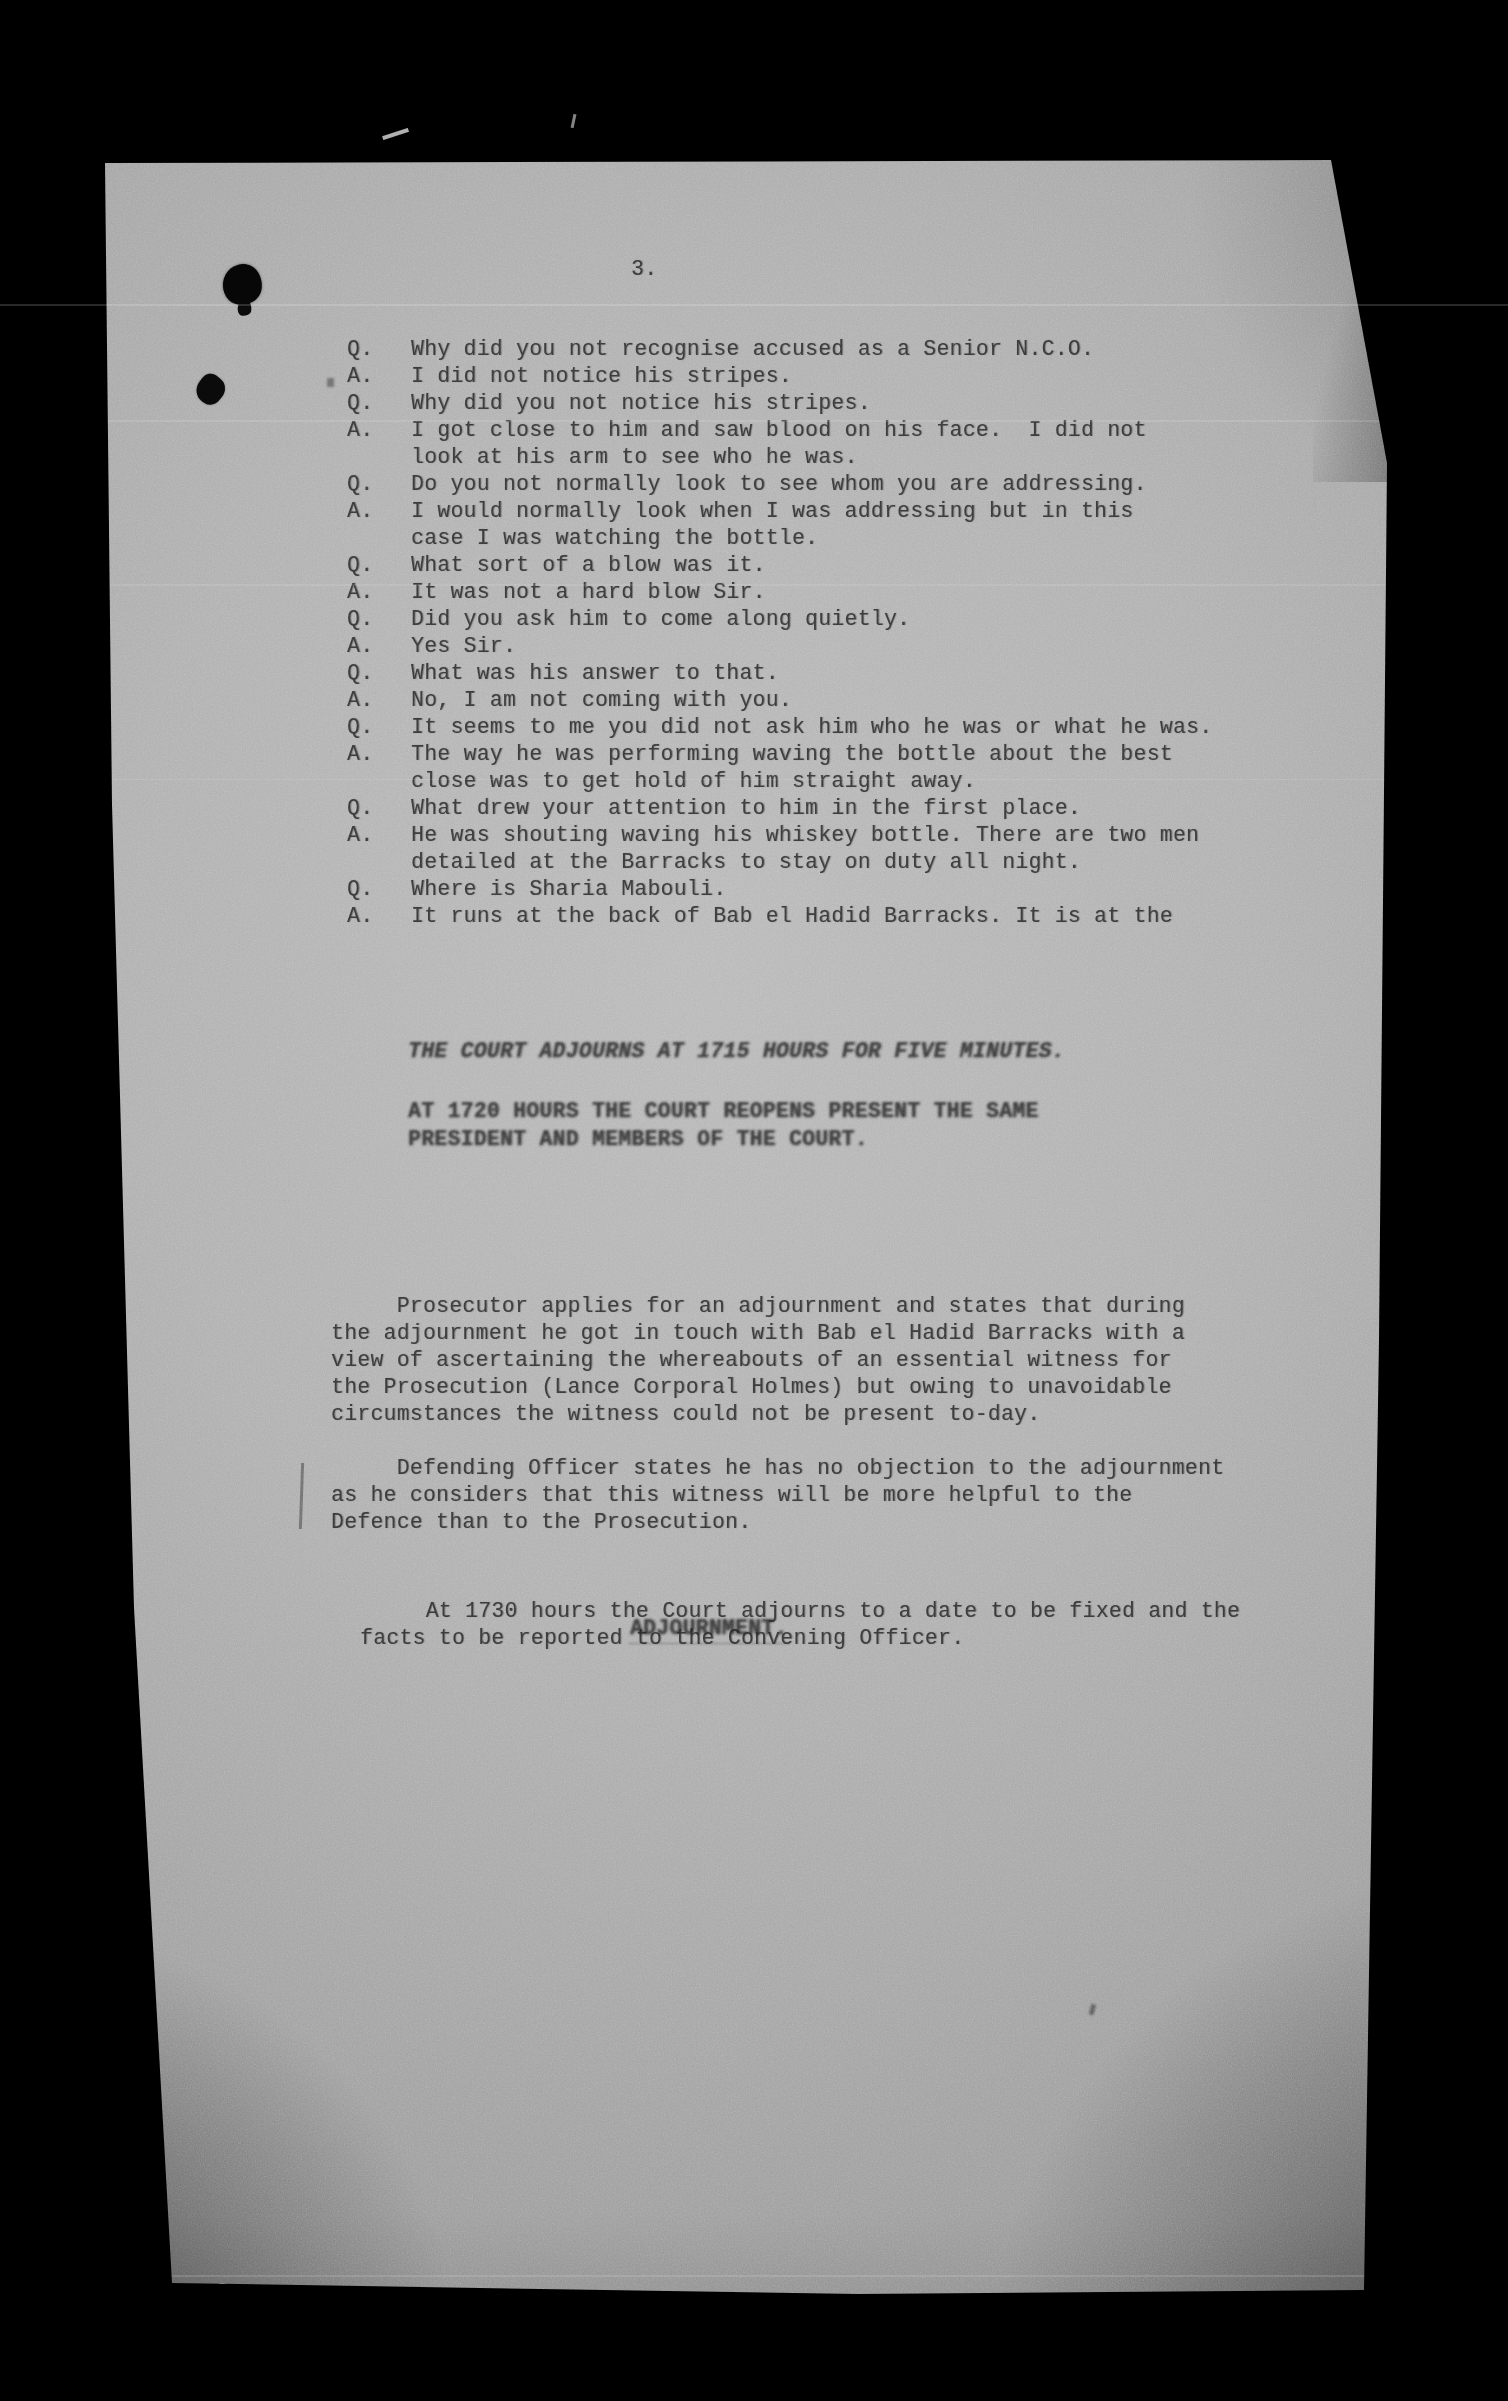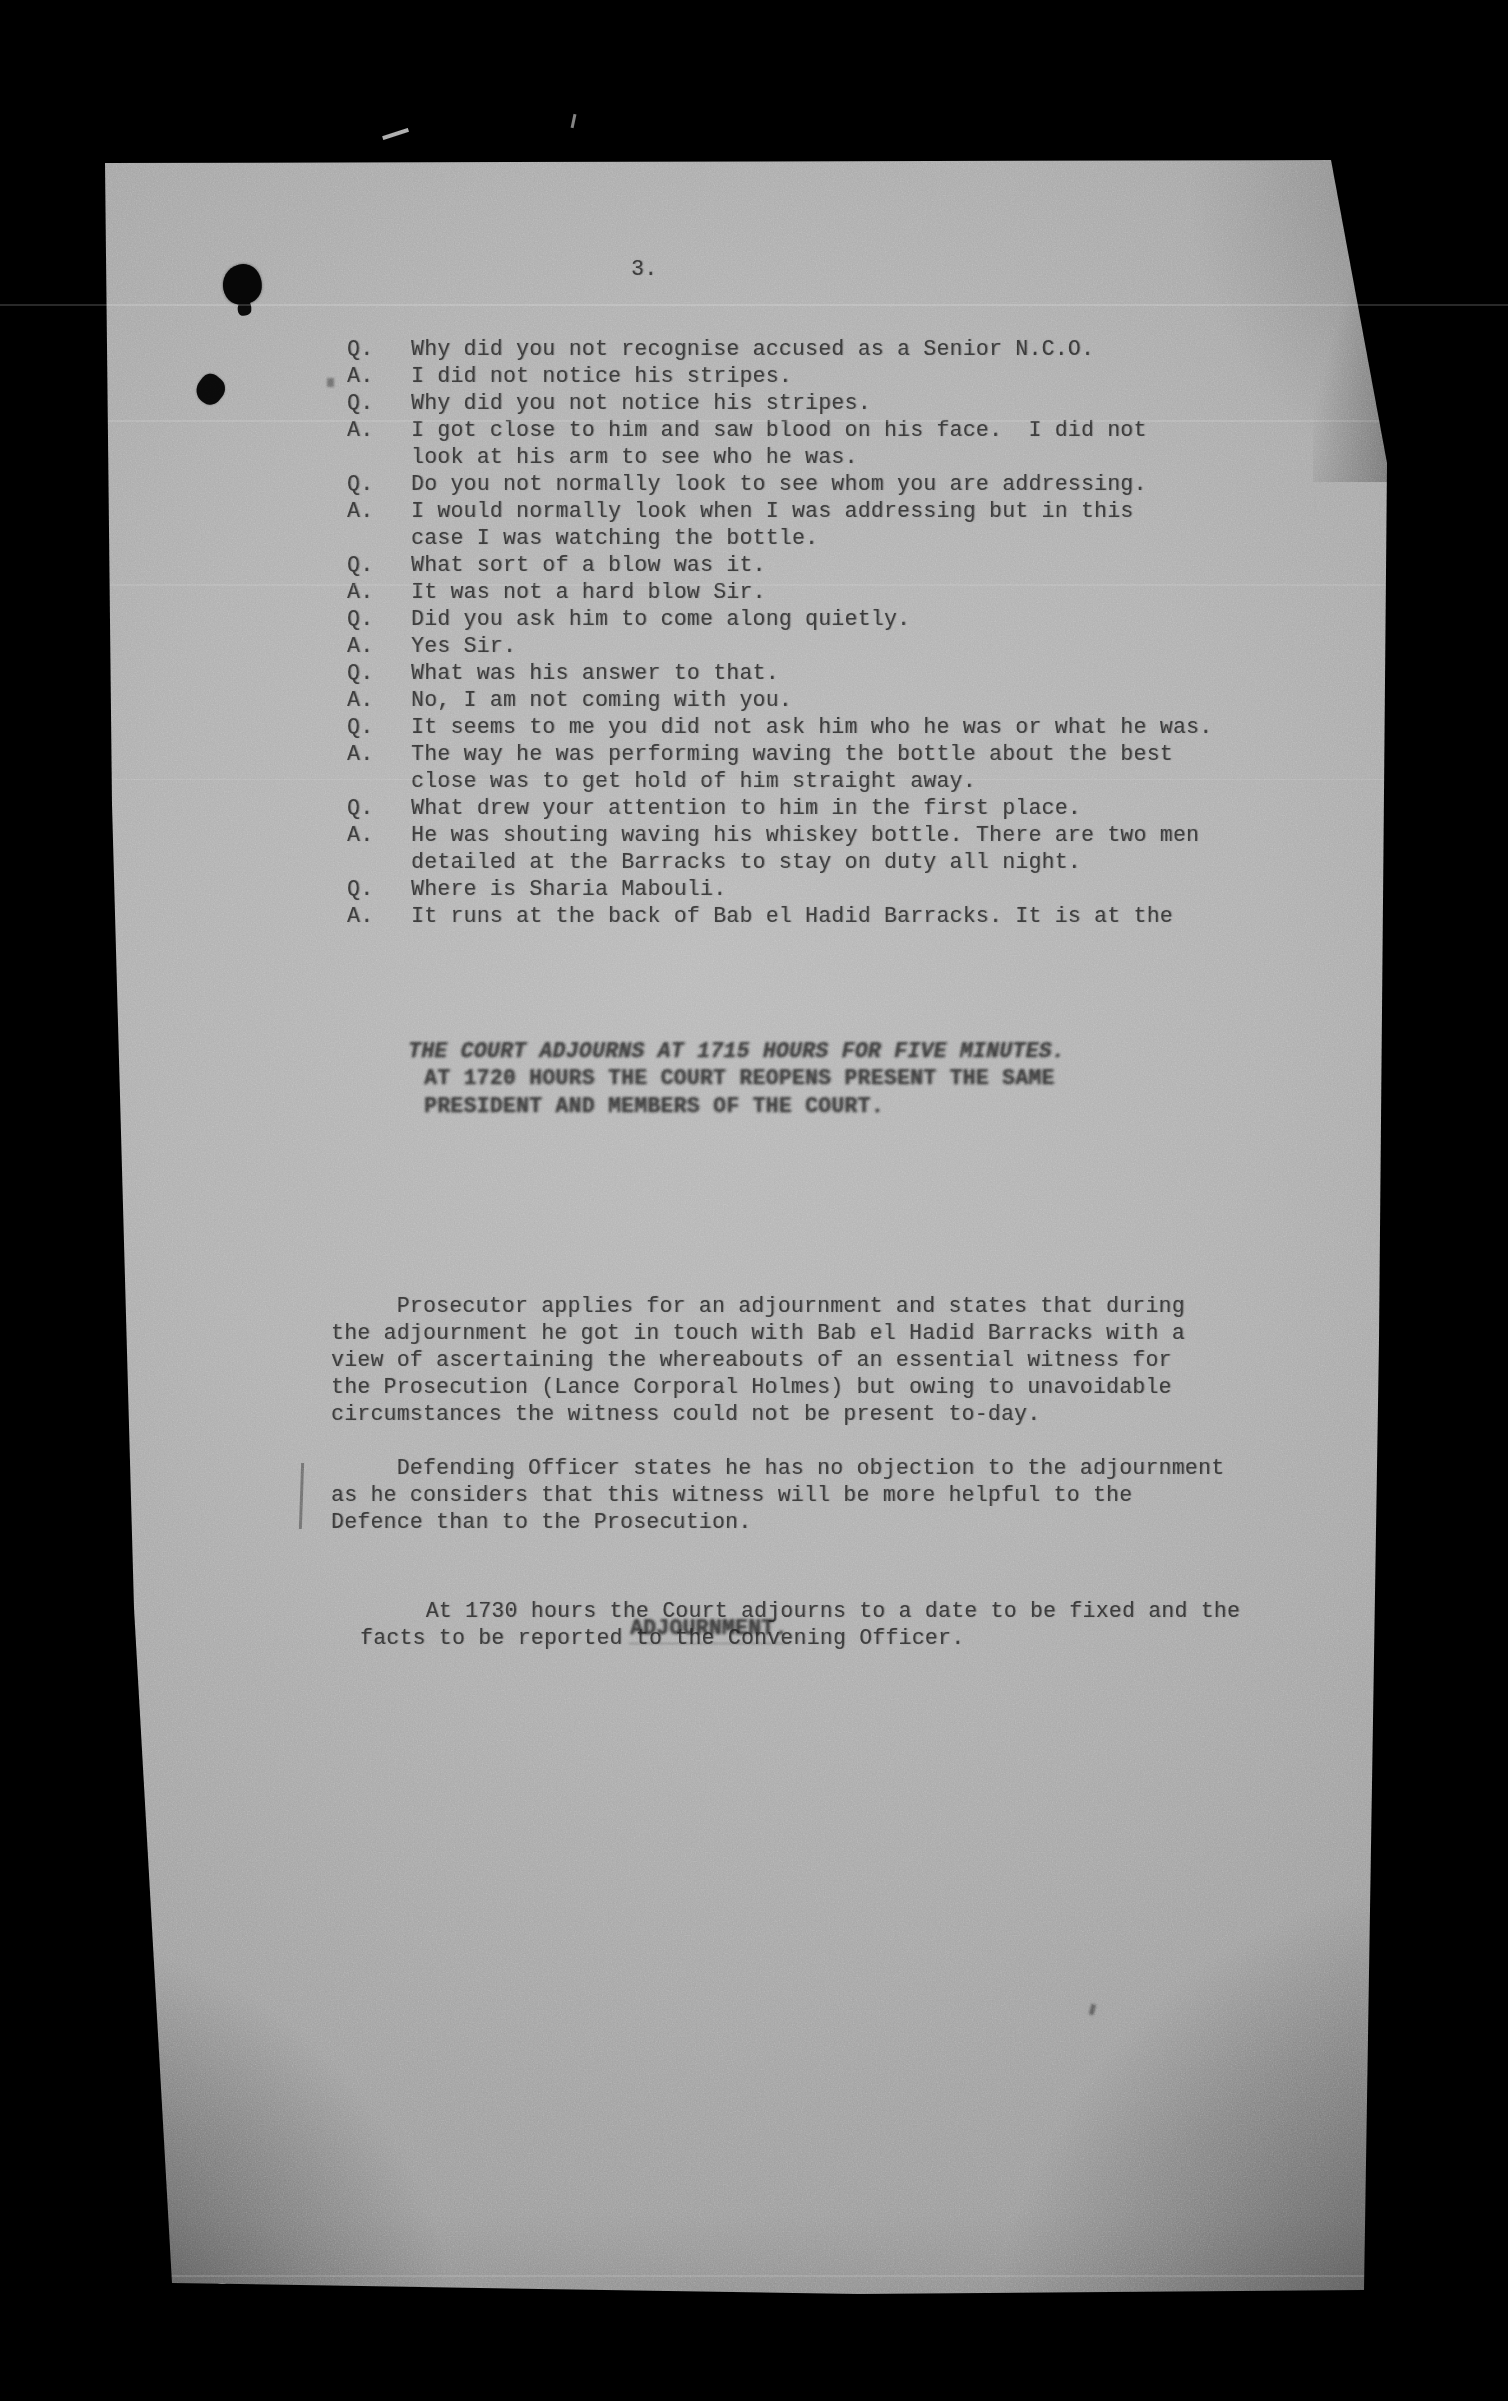--- a/index.html
+++ b/index.html
@@ -25,21 +25,21 @@
          font-size:21.4px;letter-spacing:0.3px;}
   .caps{opacity:.8;filter:blur(0.8px);font-weight:700;
         text-shadow:1.1px 0 1.3px rgba(20,20,20,0.55), -0.5px 0.7px 1.3px rgba(40,40,40,0.4);}
   .pagenum{position:absolute;left:631px;top:256px;line-height:27px;}
   .qa{position:absolute;left:347px;top:336px;}
   .qa-row{display:flex;height:27px;line-height:27px;}
   .qa-label{width:64px;flex:0 0 64px;}
   .qa-text{white-space:pre;}
   .note{position:absolute;white-space:pre-line;line-height:28px;}
   .note1{left:408px;top:1037px;font-style:italic;}
-  .note2{left:408px;top:1064px;margin-left:16px;}
+  .note2{left:408px;top:1097px;}
   .para{position:absolute;white-space:pre;line-height:27px;}
   .p1{left:331px;top:1293px;}
   .p2{left:331px;top:1455px;}
   .adjhead{position:absolute;left:629px;top:1615px;line-height:27px;
            border-bottom:1.8px solid rgba(30,30,30,0.55);padding:0 2.7px 0.9px 0.9px;}
   .p3{left:331px;top:1598px;margin-left:29px;}
   
   .blob1{position:absolute;left:223px;top:264px;width:39px;height:41px;background:#060606;
          border-radius:52% 48% 55% 45% / 50% 55% 45% 50%;transform:rotate(8deg);
          box-shadow:0 0 2.7px rgba(0,0,0,0.6), 5.4px 23px 0 -12.5px #0a0a0a;}

